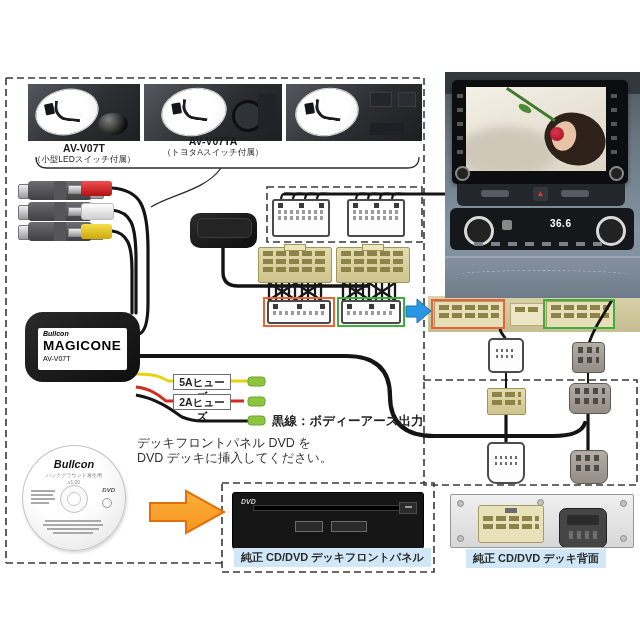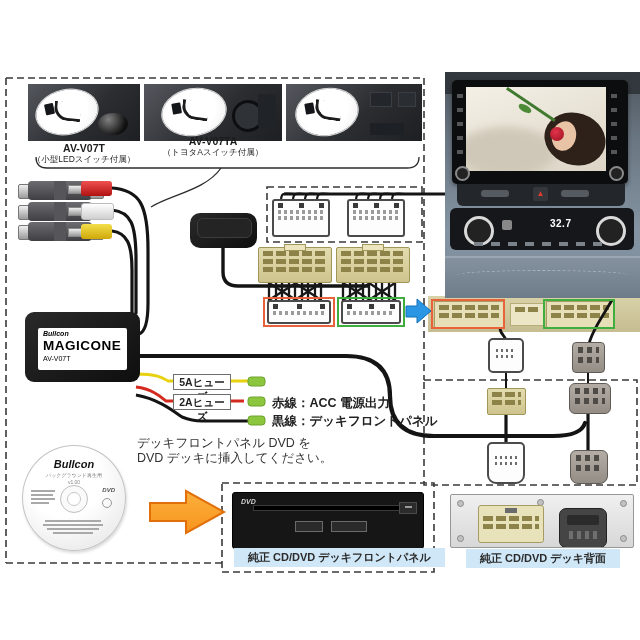--- a/index.html
+++ b/index.html
@@ -22,29 +22,29 @@
   .wconn .key{width:5px;height:5px;background:#3a3a3a;}
   .prow{height:4px;margin:2px 4px 0 4px;background:repeating-linear-gradient(90deg,#9b9b9b 0 3px,transparent 3px 6px);}
   .beige{background:linear-gradient(#e3dcb0,#cfc48d);border:1px solid #a09657;border-radius:2px;z-index:3;box-sizing:border-box;}
   .brow{height:5px;margin:3px 4px 0 4px;background:repeating-linear-gradient(90deg,#8d8349 0 10px,transparent 10px 13px);}
   .btab{position:absolute;left:50%;transform:translateX(-50%);top:-4px;width:20px;height:5px;background:#ece5c0;border:1px solid #a09657;}
   .gconn{background:linear-gradient(#b3ada6,#938d86);border:1px solid #5f5a55;border-radius:4px;z-index:3;box-sizing:border-box;}
   .grow{height:6px;margin:4px 5px 0 5px;background:repeating-linear-gradient(90deg,#4e4a45 0 5px,transparent 5px 9px);}
   .dotrow{height:3px;margin:3px 6px 0 6px;background:repeating-linear-gradient(90deg,#6d6d6d 0 2px,transparent 2px 5px);}
   .hlbox{z-index:4;background:transparent;box-sizing:border-box;}
   
-  .blackbox{background:linear-gradient(145deg,#2a2a2a,#0e0e0e);border-radius:9px;z-index:3;}
+  .blackbox{background:linear-gradient(145deg,#2a2a2a,#0e0e0e);border-radius:18px;z-index:3;}
   .mlabel{position:absolute;left:13px;top:16px;width:89px;height:42px;background:#fff;border-radius:2px;padding:2px 5px;box-sizing:border-box;}
   .mlabel .b{font-size:7px;font-weight:bold;font-style:italic;line-height:8px;}
   .mlabel .m{font-size:13.5px;font-weight:bold;letter-spacing:.5px;line-height:16px;}
   .mlabel .s{font-size:7px;line-height:9px;}
   
   .fuse{background:#fff;border:1.5px solid #6e6e6e;z-index:3;text-align:center;font-size:10.5px;font-weight:bold;color:#222;line-height:14px;box-sizing:border-box;}
   .wlabel{z-index:3;font-size:12.5px;font-weight:bold;color:#222;white-space:nowrap;}
-  .caption{z-index:3;background:#cfe7f7;color:#2b2b2b;font-size:11px;font-weight:bold;padding:2px 14px;white-space:nowrap;}
+  .caption{z-index:3;background:#cfe7f7;color:#2b2b2b;font-size:11px;font-weight:bold;padding:2px 7px;white-space:nowrap;}
   .instr{z-index:3;font-size:12.5px;color:#333;line-height:15px;white-space:nowrap;}
   
   .barrel{z-index:3;}
   .barrel .cap{position:absolute;width:12px;height:13px;top:3px;background:linear-gradient(#f0f0f0,#9a9a9a);border:1px solid #777;border-radius:2px;}
   .barrel .body{position:absolute;left:10px;top:0;width:64px;height:19px;background:linear-gradient(#6b6b70,#3f3f44);border-radius:4px;}
   .barrel .band{position:absolute;left:36px;top:0;width:12px;height:19px;background:#55555a;}
   .rcaplug .tip{position:absolute;left:0;top:4px;width:15px;height:7px;background:linear-gradient(#eee,#999);border:1px solid #888;}
   .rcaplug .bod{position:absolute;left:13px;top:0;width:31px;height:15px;border-radius:3px;}
   
   .deckfront{background:#161616;border-radius:3px;border:1px solid #000;z-index:3;overflow:hidden;}
@@ -281,22 +281,21 @@
   <div class="abs blackbox" style="left:25px;top:312px;width:115px;height:70px;">
     <div class="mlabel">
       <div class="b">Bullcon</div>
       <div class="m">MAGICONE</div>
       <div class="s">AV-V07T</div>
     </div>
   </div>
 
   <div class="abs fuse" style="left:173px;top:374px;width:58px;height:16px;">5Aヒューズ</div>
   <div class="abs fuse" style="left:173px;top:394px;width:58px;height:16px;">2Aヒューズ</div>
-  <div class="abs wlabel" style="left:272px;top:395px;">赤線：ACC 電源出力</div>
-  <div class="abs wlabel" style="left:272px;top:413px;">黒線：デッキフロントパネル</div>
+  <div class="abs wlabel" style="left:272px;top:413px;">黒線：ボディーアース出力</div>
 
   <div class="abs instr" style="left:137px;top:436px;">
     <div>デッキフロントパネル DVD を</div>
     <div>DVD デッキに挿入してください。</div>
   </div>
 
   <div class="abs disc" style="left:22px;top:445px;width:102px;height:104px;">
     <div class="abs" style="left:0;top:12px;width:100%;font-size:11px;font-weight:bold;font-style:italic;color:#111;">Bullcon</div>
     <div class="abs" style="left:0;top:26px;width:100%;font-size:5px;color:#777;">バックグラウンド再生用</div>
     <div class="abs" style="left:0;top:33px;width:100%;font-size:5px;color:#888;">v1.00</div>
@@ -330,21 +329,21 @@
     <div class="abs" style="left:10px;top:94px;width:11px;height:11px;border-radius:50%;border:2px solid #8a8a8a;background:#222;"></div>
     <div class="abs" style="left:164px;top:94px;width:11px;height:11px;border-radius:50%;border:2px solid #8a8a8a;background:#222;"></div>
     <div class="abs" style="left:12px;top:112px;width:168px;height:22px;background:#23262a;border-radius:0 0 6px 6px;"></div>
     <div class="abs" style="left:36px;top:118px;width:28px;height:7px;background:#565b61;border-radius:3px;"></div>
     <div class="abs" style="left:116px;top:118px;width:28px;height:7px;background:#565b61;border-radius:3px;"></div>
     <div class="abs" style="left:88px;top:115px;width:15px;height:14px;background:#34383d;border-radius:2px;color:#e03c2e;font-size:8px;line-height:14px;text-align:center;">▲</div>
     <div class="abs" style="left:5px;top:136px;width:184px;height:42px;background:#15171a;border-radius:6px;">
       <div class="abs" style="left:14px;top:8px;width:24px;height:24px;border-radius:50%;border:3px solid #d9d9d9;background:#222;"></div>
       <div class="abs" style="left:146px;top:8px;width:24px;height:24px;border-radius:50%;border:3px solid #d9d9d9;background:#222;"></div>
       <div class="abs" style="left:52px;top:12px;width:10px;height:10px;background:#888;border-radius:2px;"></div>
-      <div class="abs" style="left:100px;top:10px;color:#fff;font-size:10px;font-weight:bold;letter-spacing:.5px;">32.7</div>
+      <div class="abs" style="left:100px;top:10px;color:#fff;font-size:10px;font-weight:bold;letter-spacing:.5px;">36.6</div>
       <div class="abs" style="left:24px;top:34px;width:136px;height:4px;background:repeating-linear-gradient(90deg,#7c828a 0 9px,transparent 9px 17px);"></div>
     </div>
     <div class="abs" style="left:0;top:184px;width:195px;height:42px;background:linear-gradient(#84919e,#6d7b89);border-top:2px solid #9aa7b3;"></div>
     <div class="abs" style="left:10px;top:198px;width:175px;height:10px;border-top:1.5px dashed #aab6c0;border-radius:50%;"></div>
   </div>
 
   <div class="abs" style="left:428px;top:296px;width:212px;height:36px;background:linear-gradient(#d9d2a8,#c6bd91);z-index:1;overflow:hidden;">
     <div class="abs" style="left:6px;top:5px;width:68px;height:25px;background:#e6dfb8;border:1px solid #a69c63;">
         <div class="brow"></div>
         <div class="brow"></div>

